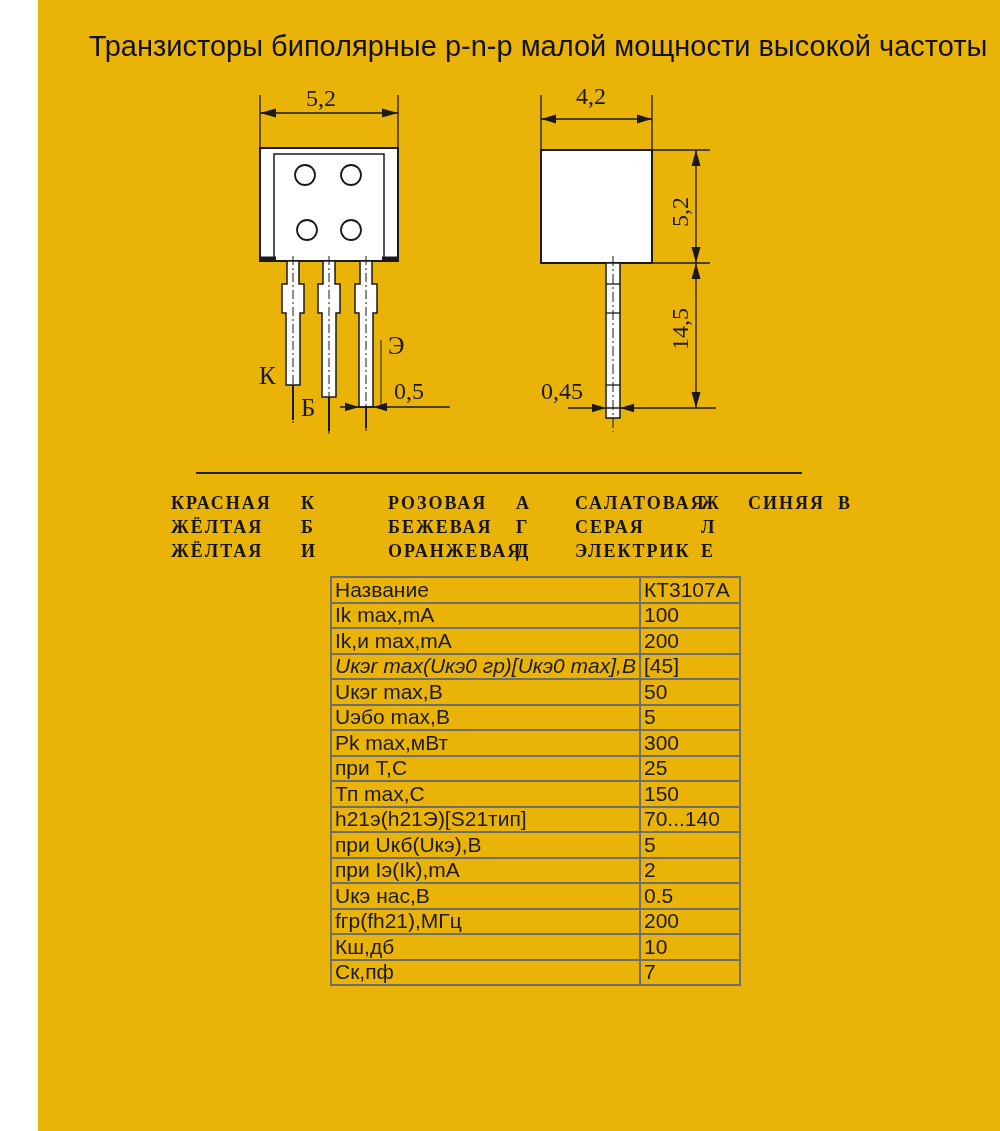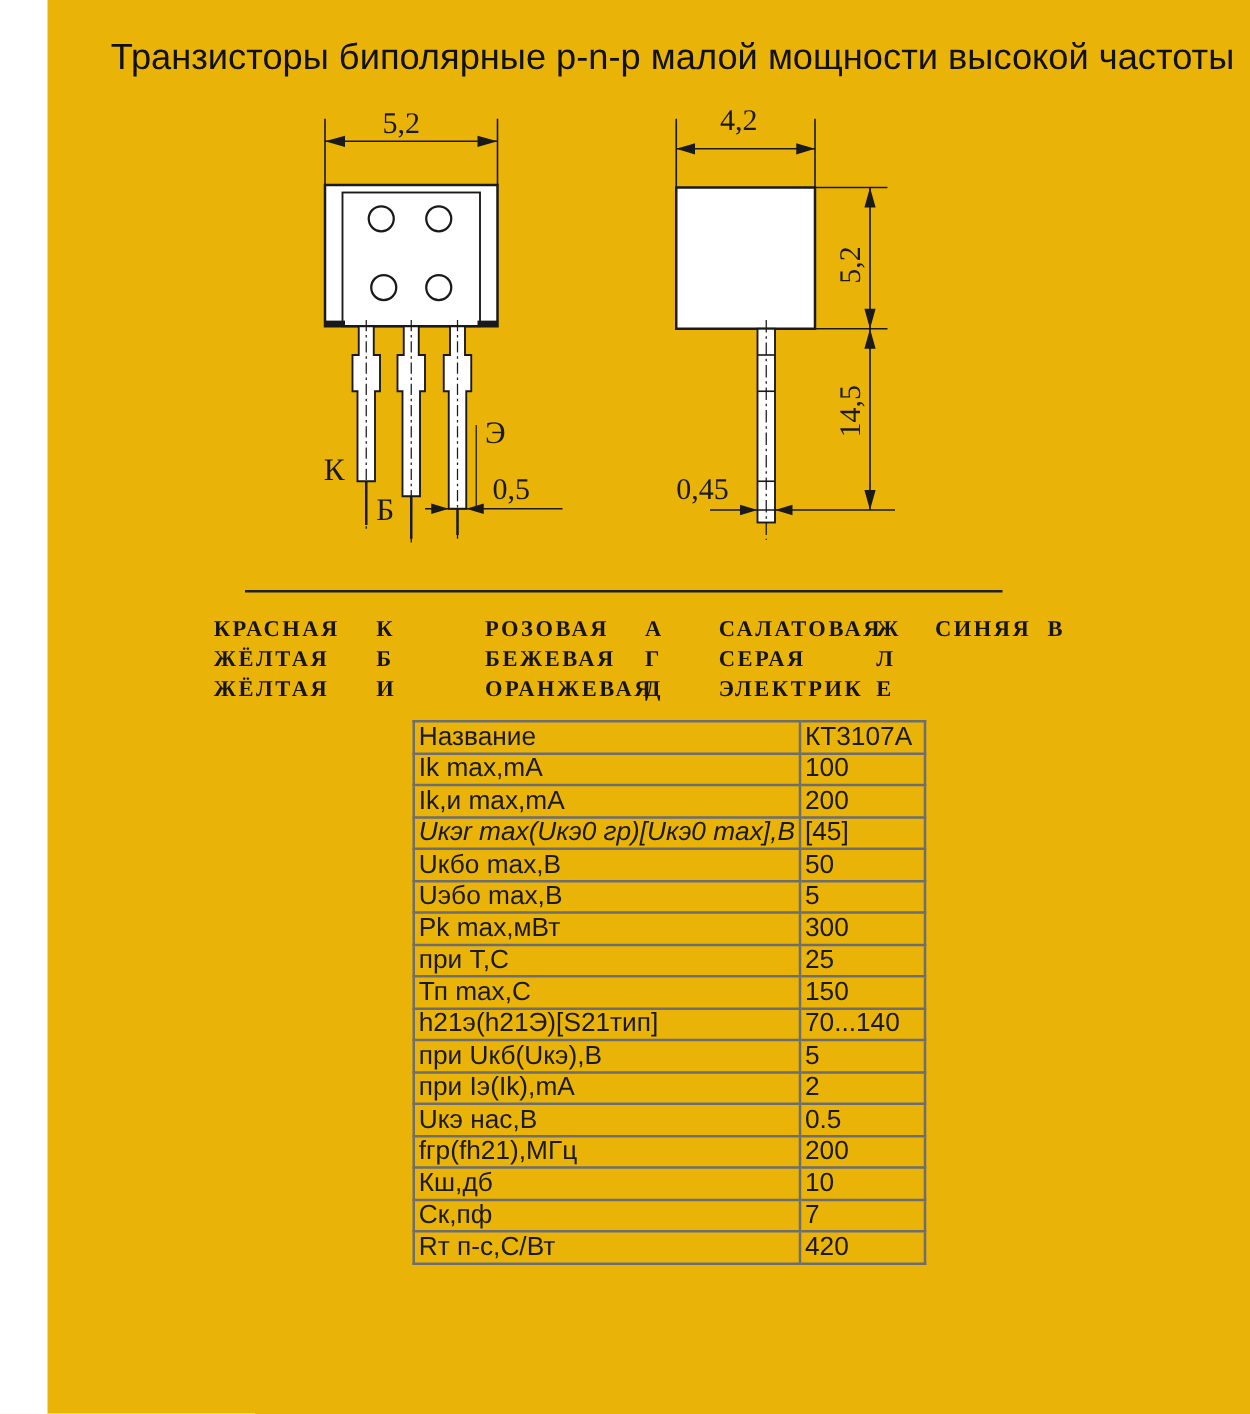--- a/index.html
+++ b/index.html
@@ -176,21 +176,21 @@
         </tr>
         <tr>
           <td>Ik,и max,mA</td>
           <td>200</td>
         </tr>
         <tr>
           <td class="no-div">Uкэr max(Uкэ0 гр)[Uкэ0 max],В</td>
           <td>[45]</td>
         </tr>
         <tr>
-          <td>Uкбо max,В</td>
+          <td>Uкэr max,В</td>
           <td>50</td>
         </tr>
         <tr>
           <td>Uэбо max,В</td>
           <td>5</td>
         </tr>
         <tr>
           <td>Pk max,мВт</td>
           <td>300</td>
         </tr>
@@ -223,20 +223,16 @@
           <td>200</td>
         </tr>
         <tr>
           <td>Кш,дб</td>
           <td>10</td>
         </tr>
         <tr>
           <td>Ск,пф</td>
           <td>7</td>
         </tr>
-        <tr>
-          <td>Rт п-с,С/Вт</td>
-          <td>420</td>
-        </tr>
       </tbody>
   </table>
 
 </div>
 
 </body></html>

